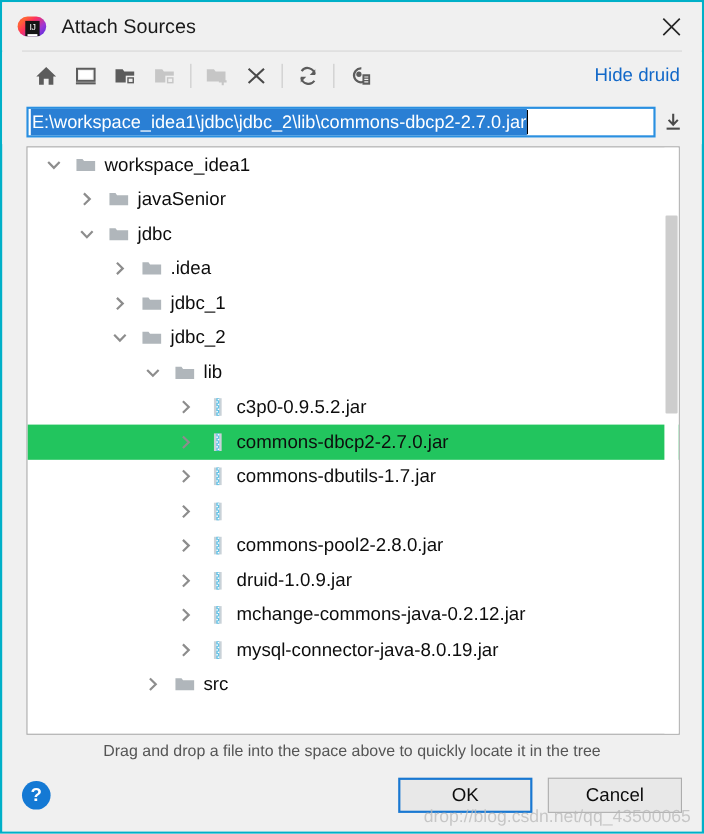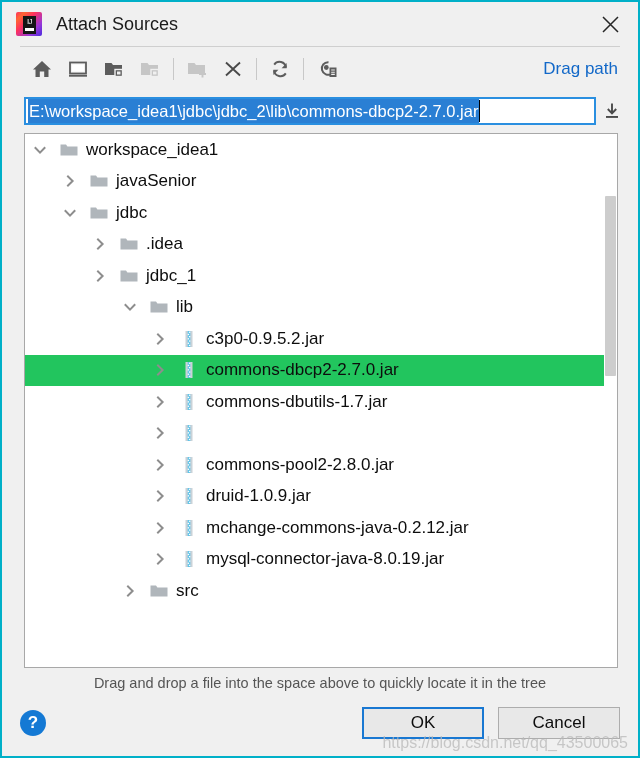--- a/index.html
+++ b/index.html
@@ -21,24 +21,24 @@
   
   .titlebar {
     height: 44px;
     flex: 0 0 44px;
     display: flex;
     align-items: center;
     padding: 0 6px 0 14px;
     background: #f0f0f0;
   }
   .ij-logo {
-    width: 26px; height: 24px;
+    width: 26px; height: 18px;
     position: relative;
     flex: 0 0 26px;
-    border-radius: 2px;
+    border-radius: 9px;
     overflow: hidden;
     background: linear-gradient(135deg,#fe315d 0%, #f63 18%, #fe315d 40%, #9b37d6 72%, #4b2ce0 100%);
   }
   .ij-logo .ij-box {
     position: absolute;
     left: 7px; top: 4px;
     width: 13px; height: 18px;
     background: #151515;
   }
   .ij-logo .ij-txt {
@@ -169,20 +169,21 @@
     position: absolute;
     inset: 0;
     overflow: hidden;
   }
   .row {
     height: 31.5px;
     display: flex;
     align-items: center;
     white-space: nowrap;
     cursor: default;
+    padding-left: 9px;
   }
   .row.selected { background: #22c55e; }
   .twisty {
     width: 30px;
     flex: 0 0 30px;
     display: flex; align-items: center; justify-content: center;
     cursor: pointer;
   }
   .ic {
     width: 28px;
@@ -350,21 +351,21 @@
     <div class="tb-btn">
       <svg width="22" height="22" viewBox="0 0 22 22" aria-hidden="true">
         <path d="M12.5 4.2 A6.3 6.3 0 1 0 15.5 15.8" stroke="#5c5c5c" stroke-width="2" fill="none"></path>
         <circle cx="10.3" cy="9.5" r="2.4" fill="#5c5c5c"></circle>
         <rect x="13.5" y="9.5" width="7" height="9.5" fill="#5c5c5c"></rect>
         <path d="M15.2 12 L18.8 12 M15.2 14.2 L18.8 14.2 M15.2 16.4 L18.8 16.4" stroke="#f0f0f0" stroke-width="1.1"></path>
       </svg>
     </div>
 
     <div class="tb-spacer"></div>
-    <div class="hide-path">Drag path</div>
+    <div class="hide-path">Hide druid</div>
   </div>
 
   <div class="pathrow">
     <div class="pathfield">
       <span class="path-sel">E:\workspace_idea1\jdbc\jdbc_2\lib\commons-dbcp2-2.7.0.jar</span>
       <span class="caret"></span>
     </div>
     <div class="dl-btn">
       <svg width="20" height="20" viewBox="0 0 20 20" aria-hidden="true">
         <path d="M10 2.5 L10 11.5 M5.8 8 L10 12.4 L14.2 8" stroke="#4a4a4a" stroke-width="1.9" fill="none"></path>
@@ -437,20 +438,34 @@
             <svg width="14" height="14" viewBox="0 0 14 14">
               <path d="M5 2.5 L9.6 7 L5 11.5" stroke="#8d8d8d" stroke-width="2" fill="none" stroke-linecap="square"></path>
             </svg>
           </div>
           <div class="ic">
             <svg width="20" height="20" viewBox="0 0 20 20">
               <path d="M1.5 4.5 L7 4.5 L8.4 6.4 L18.5 6.4 L18.5 15.5 L1.5 15.5 Z" fill="#b0b6bb"></path>
             </svg>
           </div>
           <div class="rowlabel">jdbc_1</div>
+        </div>
+        <div class="row">
+          <div style="flex: 0 0 60px;"></div>
+          <div class="twisty">
+            <svg width="14" height="14" viewBox="0 0 14 14">
+              <path d="M2.5 5 L7 9.6 L11.5 5" stroke="#8d8d8d" stroke-width="2" fill="none" stroke-linecap="square"></path>
+            </svg>
+          </div>
+          <div class="ic">
+            <svg width="20" height="20" viewBox="0 0 20 20">
+              <path d="M1.5 4.5 L7 4.5 L8.4 6.4 L18.5 6.4 L18.5 15.5 L1.5 15.5 Z" fill="#b0b6bb"></path>
+            </svg>
+          </div>
+          <div class="rowlabel">jdbc_2</div>
         </div>
         <div class="row">
           <div style="flex: 0 0 90px;"></div>
           <div class="twisty">
             <svg width="14" height="14" viewBox="0 0 14 14">
               <path d="M2.5 5 L7 9.6 L11.5 5" stroke="#8d8d8d" stroke-width="2" fill="none" stroke-linecap="square"></path>
             </svg>
           </div>
           <div class="ic">
             <svg width="20" height="20" viewBox="0 0 20 20">
@@ -654,16 +669,16 @@
     </div>
   </div>
 
   <div class="hint">Drag and drop a file into the space above to quickly locate it in the tree</div>
 
   <div class="btnbar">
     <div class="help-btn">?</div>
     <div class="btn-spacer"></div>
     <div class="dlg-btn default">OK</div>
     <div class="dlg-btn">Cancel</div>
-    <div class="watermark">https://blog.csdn.net/qq_43500065</div>
+    <div class="watermark">drop://blog.csdn.net/qq_43500065</div>
   </div>
 
 </div>
 
 </body></html>

